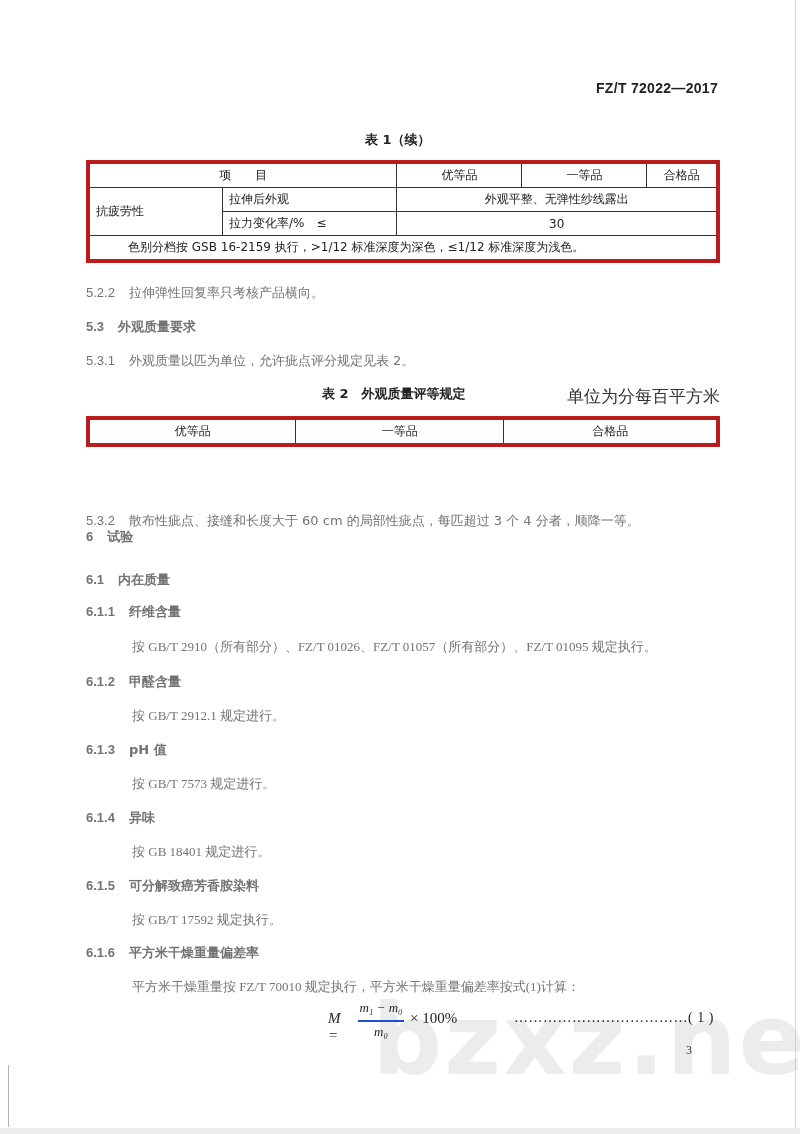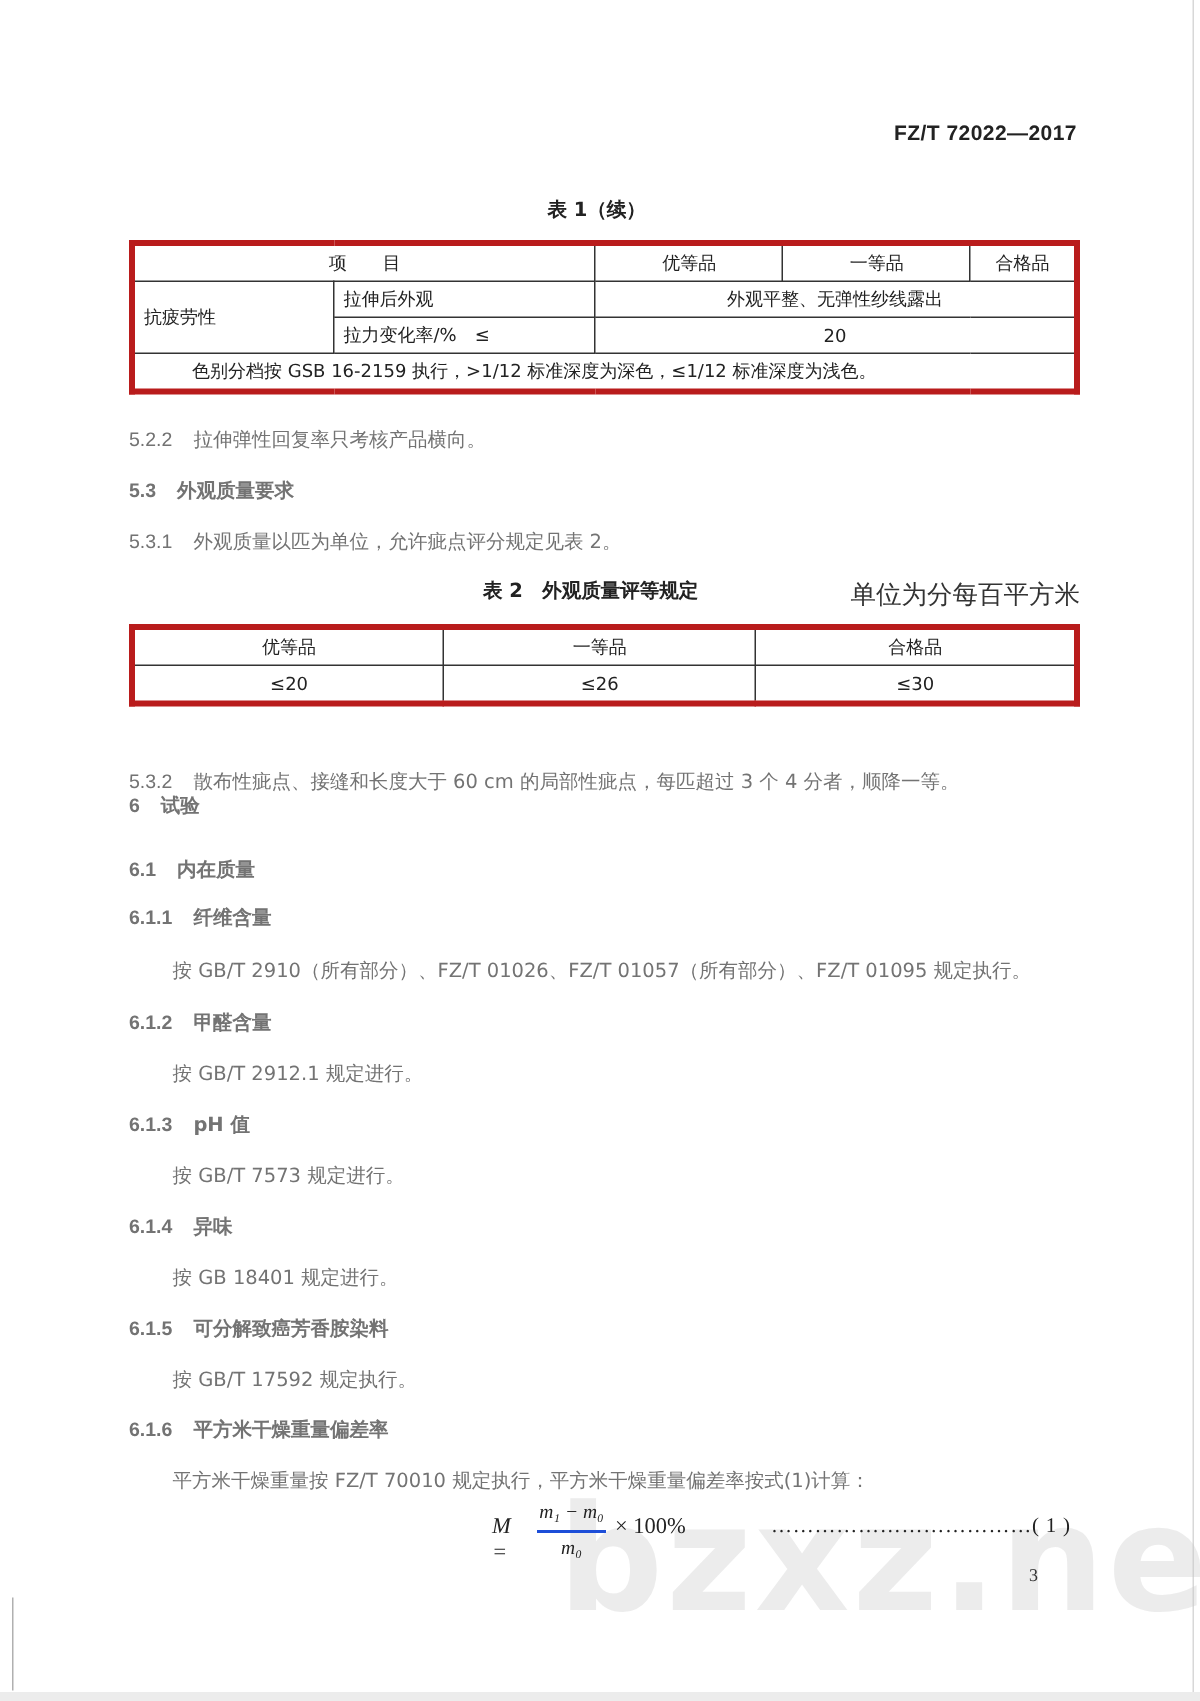--- a/index.html
+++ b/index.html
@@ -36,21 +36,21 @@
     border:1px solid #333; padding:0 6px; height:23px;
   }
   table.std { border:4px solid #b91c1c; }
   .c { text-align:center; }
 
   .line {
     position:absolute; left:86px; font-size:13px; color:#737373;
     font-family:"DejaVu Sans", "Liberation Sans", sans-serif;
     white-space:nowrap;
   }
-  .line.indent { left:115px; }
+  .line.indent { left:132px;font-family:Liberation Serif, serif; }
   .num { font-family:"Liberation Sans", "DejaVu Sans", sans-serif; margin-right:14px; }
   .bold { font-weight:bold; }
 
   .formula {
     position:absolute; left:328px; top:1000px; height:50px;
     font-family:"Liberation Serif", "DejaVu Serif", serif; font-size:15px; color:#222;
   }
   .formula .lhs { position:absolute; left:0; top:10px; font-style:italic; }
   .formula .frac { position:absolute; left:30px; top:0; width:46px; text-align:center; }
   .formula .frac .top { font-style:italic; font-size:13px; border-bottom:2px solid #1d4ed8; padding-bottom:4px; }
@@ -89,21 +89,21 @@
     <td class="c" style="width:112px;">一等品</td>
     <td class="c">合格品</td>
   </tr>
   <tr>
     <td rowspan="2" style="width:120px;">抗疲劳性</td>
     <td>拉伸后外观</td>
     <td class="c" colspan="3">外观平整、无弹性纱线露出</td>
   </tr>
   <tr>
     <td>拉力变化率/%　≤</td>
-    <td class="c" colspan="3">20</td>
+    <td class="c" colspan="3">30</td>
   </tr>
   <tr>
     <td colspan="5" style="padding-left:38px;">色别分档按 GSB 16-2159 执行，&gt;1/12 标准深度为深色，≤1/12 标准深度为浅色。</td>
   </tr>
 </tbody>
   </table>
 
 <div class="line" style="top:284px;">
   <span class="num">5.2.2</span><span>拉伸弹性回复率只考核产品横向。</span>
 </div>
@@ -116,25 +116,20 @@
 
 <div class="caption" style="left:322px; top:385px;">表 2　外观质量评等规定</div>
 <div class="unit-note">单位为分每百平方米</div>
 
 <table class="std" style="left:86px; top:416px; width:634px;">
   <tbody>
       <tr>
     <td class="c" style="width:33%;">优等品</td>
     <td class="c" style="width:33%;">一等品</td>
     <td class="c">合格品</td>
-  </tr>
-  <tr>
-    <td class="c">≤20</td>
-    <td class="c">≤26</td>
-    <td class="c">≤30</td>
   </tr>
 </tbody>
   </table>
 
 <div class="line" style="top:512px;">
   <span class="num">5.3.2</span><span>散布性疵点、接缝和长度大于 60 cm 的局部性疵点，每匹超过 3 个 4 分者，顺降一等。</span>
 </div>
 
 <div class="line bold" style="top:528px;">
   <span class="num">6</span><span>试验</span>

